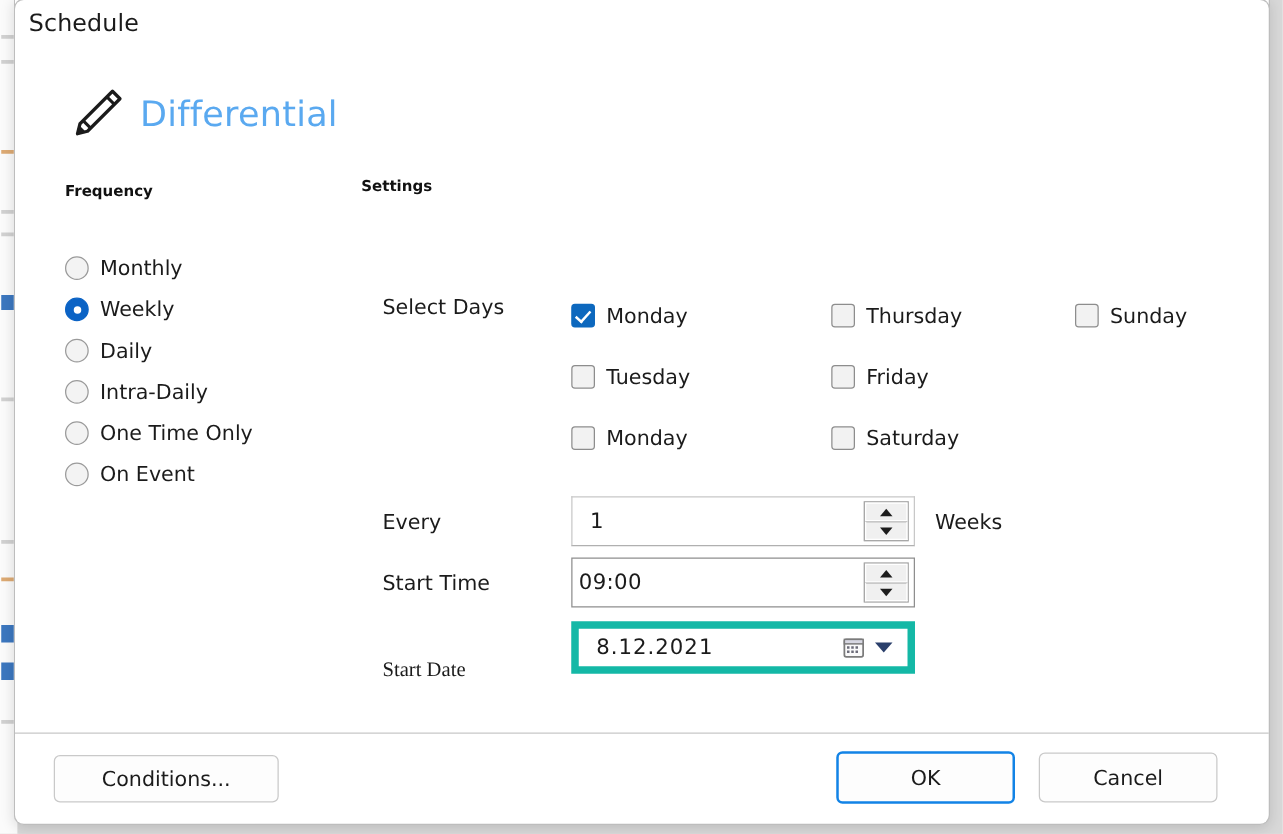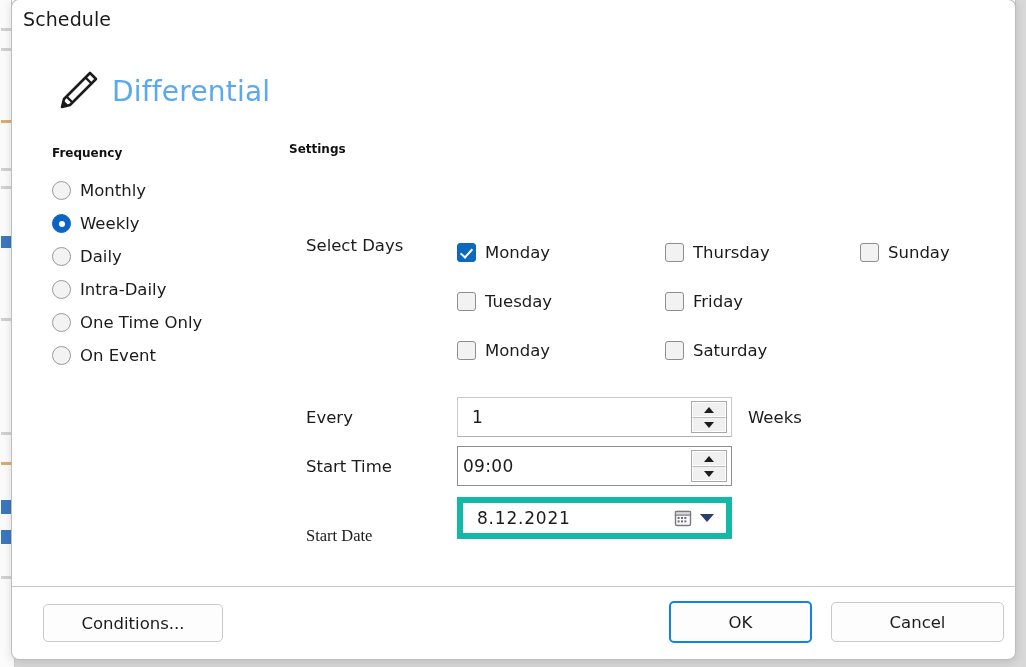--- a/index.html
+++ b/index.html
@@ -104,21 +104,21 @@
     font-weight: bold;
     color: #111;
   }
   .section-title.freq     { left: 40px;  top: 104px; }
   .section-title.settings { left: 277px; top: 100px; }
 
   
   .radio-group {
     position: absolute;
     left: 40px;
-    top: 132px;
+    top: 156px;
   }
   .radio-row {
     display: flex;
     align-items: center;
     gap: 9px;
     height: 33px;
   }
   .radio {
     width: 19px; height: 19px;
     border-radius: 50%;
@@ -308,21 +308,21 @@
     align-items: center;
     justify-content: center;
     cursor: default;
   }
   .btn-conditions { left: 31px;  top: 17px; width: 180px; height: 38px; }
   .btn-ok {
     left: 657px; top: 14px; width: 143px; height: 42px;
     border: 2px solid #1283e6;
     border-radius: 5px;
   }
-  .btn-cancel { left: 819px; top: 15px; width: 173px; height: 40px; }
+  .btn-cancel { left: 819px; top: 15px; width: 143px; height: 40px; }
 </style>
 </head>
 <body>
 
 <div class="bg-window">
   <div class="bg-row" style="top:28px"></div>
   <div class="bg-row" style="top:48px"></div>
   <div class="bg-row warm" style="top:120px"></div>
   <div class="bg-row" style="top:168px"></div>
   <div class="bg-row" style="top:186px"></div>

